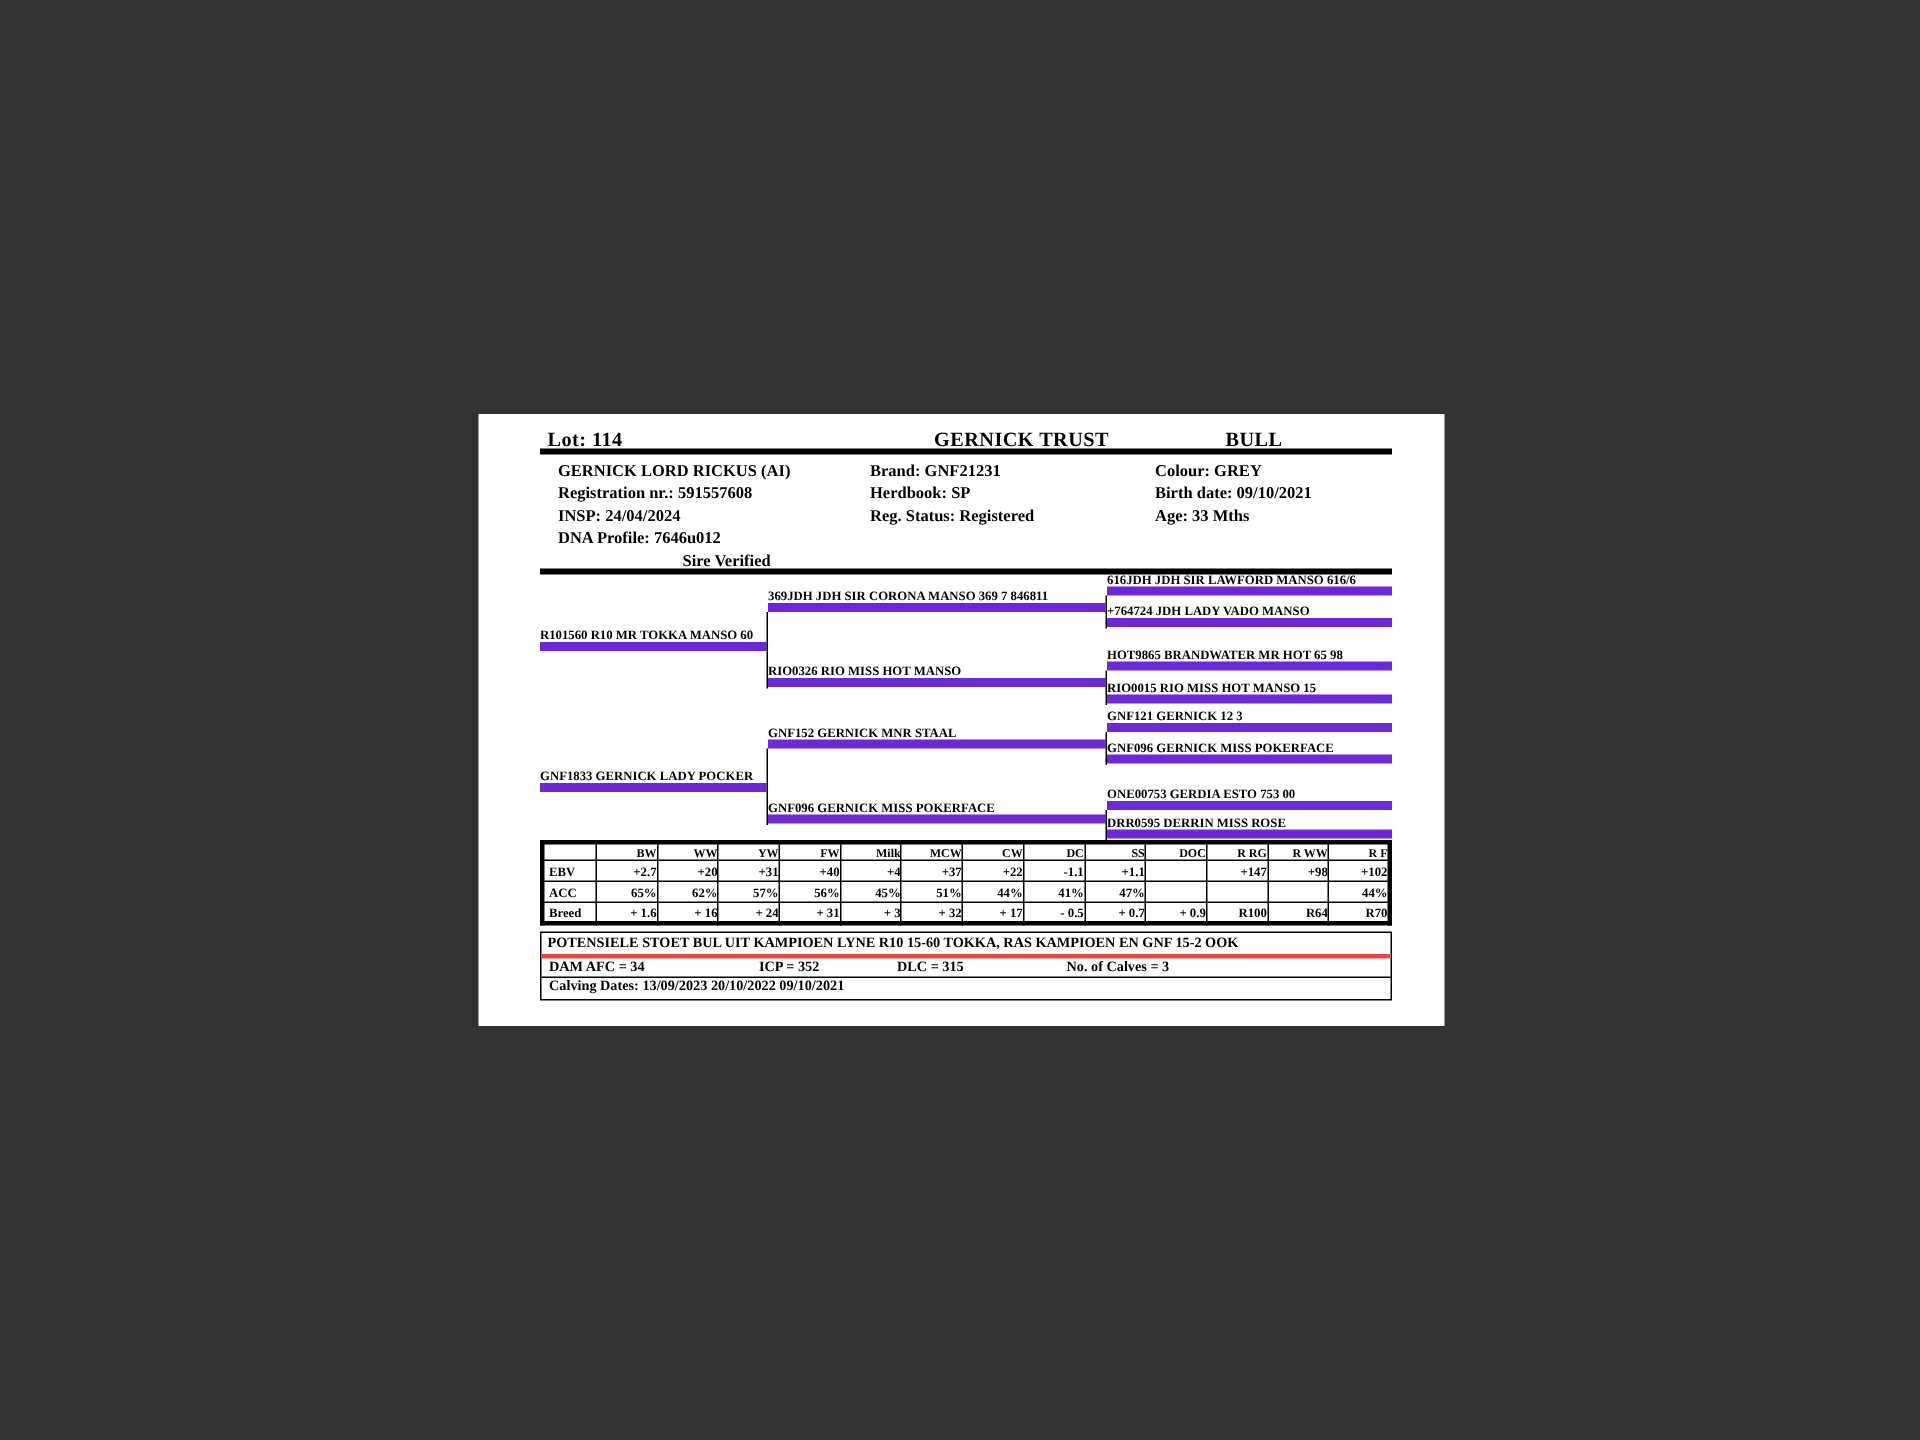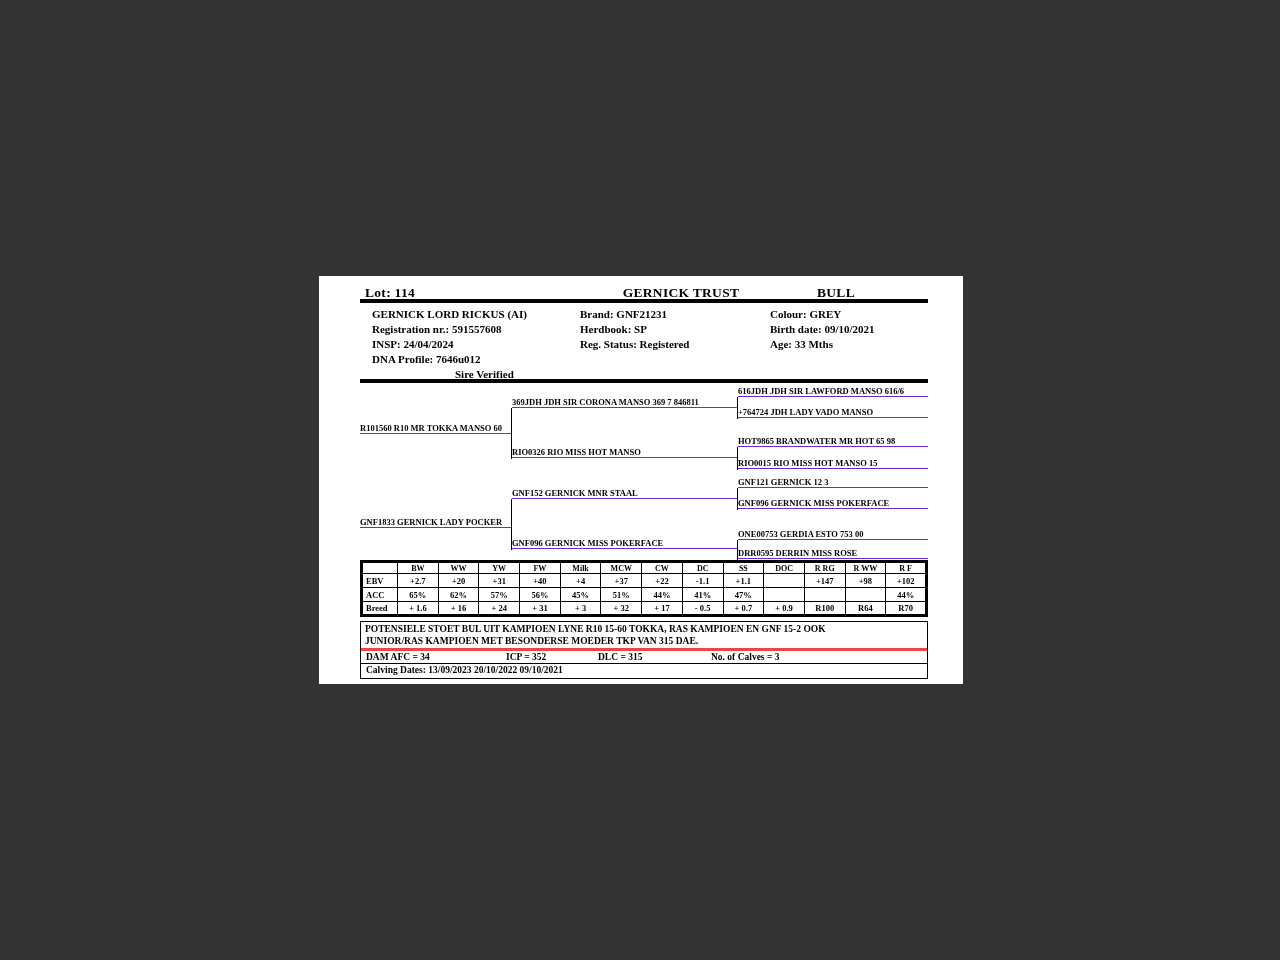--- a/index.html
+++ b/index.html
@@ -5,25 +5,25 @@
   *{box-sizing:border-box;margin:0;padding:0}
   html,body{width:1280px;height:960px}
   body{background:#333333;font-family:"Liberation Serif","DejaVu Serif",serif;position:relative;overflow:hidden}
   .card{position:absolute;left:319px;top:276px;width:644px;height:408px;background:#ffffff;color:#000;font-weight:bold}
   .abs{position:absolute}
   .t14{font-size:13.5px;letter-spacing:.3px}
   .t11{font-size:11px}
   .title-center{left:0;width:724px;text-align:center}
   .rule{position:absolute;left:41px;width:568px;height:4px;background:#000}
   
-  .ped{position:absolute;border-bottom:1px solid #6d28d9;font-size:8.5px;line-height:10px;display:flex;align-items:flex-end;overflow:hidden}
+  .ped{position:absolute;border-bottom:6px solid #6d28d9;font-size:8.5px;line-height:10px;display:flex;align-items:flex-end;overflow:hidden}
   .vl{position:absolute;width:1px;background:#000}
   
   .ebv{position:absolute;left:41px;top:284px;width:568px;border-collapse:collapse;table-layout:fixed;border:3px solid #000;font-size:8.5px}
-  .ebv th,.ebv td{border:1px solid #000;text-align:center;padding:0;font-weight:bold;overflow:hidden;white-space:nowrap}
+  .ebv th,.ebv td{border:1px solid #000;text-align:right;padding:0;font-weight:bold;overflow:hidden;white-space:nowrap}
   .ebv th{height:12px;font-size:8px}
   .ebv td{height:14px}
   .ebv .lbl{text-align:left;padding-left:3px}
   
   .info-box{position:absolute;left:41px;top:345px;width:568px;border:1px solid #000;font-size:9.5px}
   .notes{padding:1px 4px;line-height:12px}
   .stats{position:relative;border-top:3px solid #ef4444;height:15px}
   .stats span{position:absolute;top:1px}
   .calving{border-top:1px solid #000;height:15px;padding:1px 0 0 5px}
 </style>
@@ -158,21 +158,20 @@
       <td>R100</td>
       <td>R64</td>
       <td>R70</td>
     </tr>
   </tbody>
     </table>
 
   <div class="info-box">
     <div class="notes">
       <div>POTENSIELE STOET BUL UIT KAMPIOEN LYNE R10 15-60 TOKKA, RAS KAMPIOEN EN GNF 15-2 OOK</div>
-      <div>JUNIOR/RAS KAMPIOEN MET BESONDERSE MOEDER TKP VAN 315 DAE.</div>
     </div>
     <div class="stats">
       <span style="left:5px">DAM AFC = 34</span>
       <span style="left:145px">ICP = 352</span>
       <span style="left:237px">DLC = 315</span>
       <span style="left:350px">No. of Calves = 3</span>
     </div>
     <div class="calving">Calving Dates: 13/09/2023  20/10/2022  09/10/2021</div>
   </div>
 

